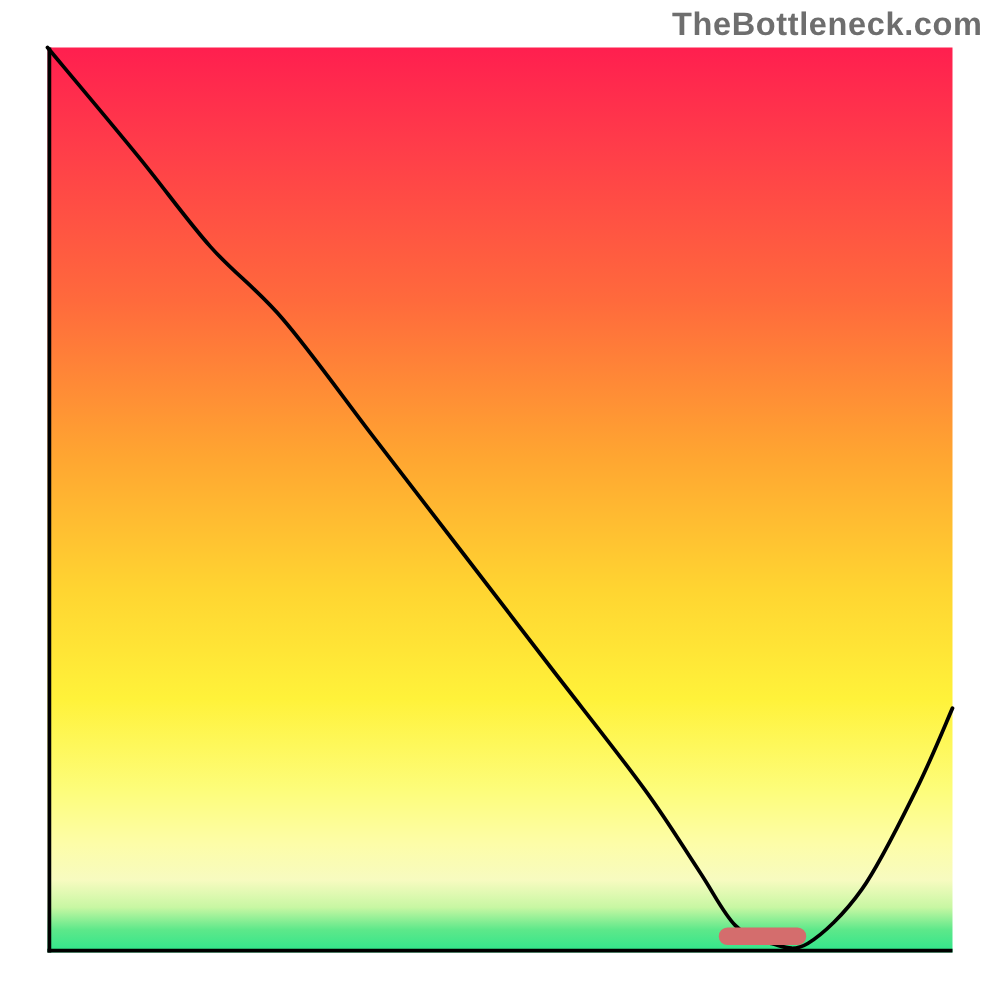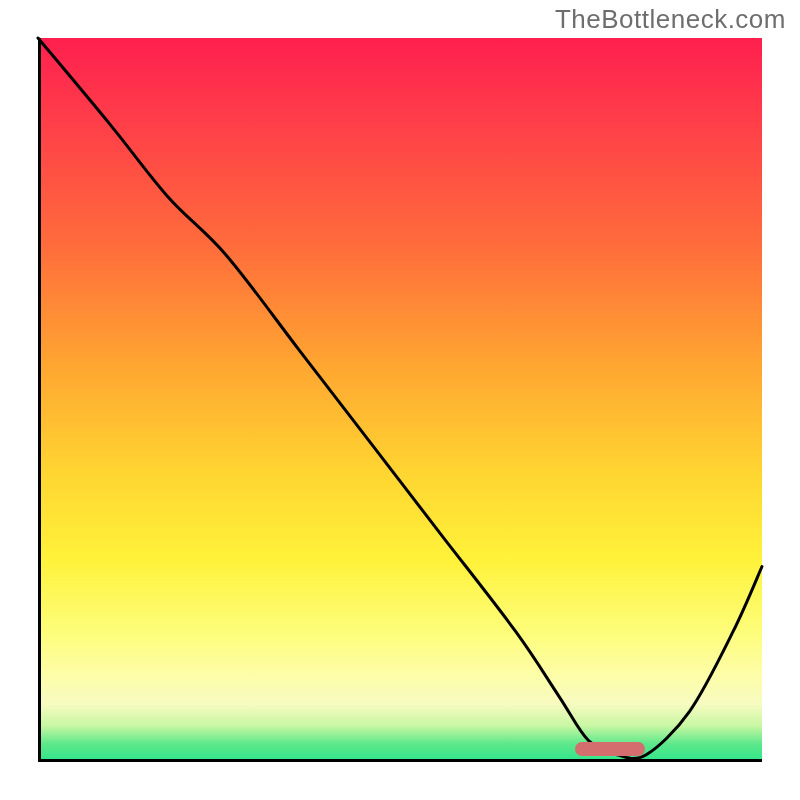--- a/index.html
+++ b/index.html
@@ -13,21 +13,21 @@
   .chart-container {
     position: relative;
     width: 800px;
     height: 800px;
   }
   .watermark {
     position: absolute;
     top: 4px;
     right: 14px;
     font-size: 26px;
-    font-weight: 400;
+    font-weight: 700;
     color: #6e6e6e;
     letter-spacing: 0.5px;
     z-index: 5;
   }
   .plot-area {
     position: absolute;
     left: 38px;
     top: 38px;
     width: 724px;   
     height: 724px;

